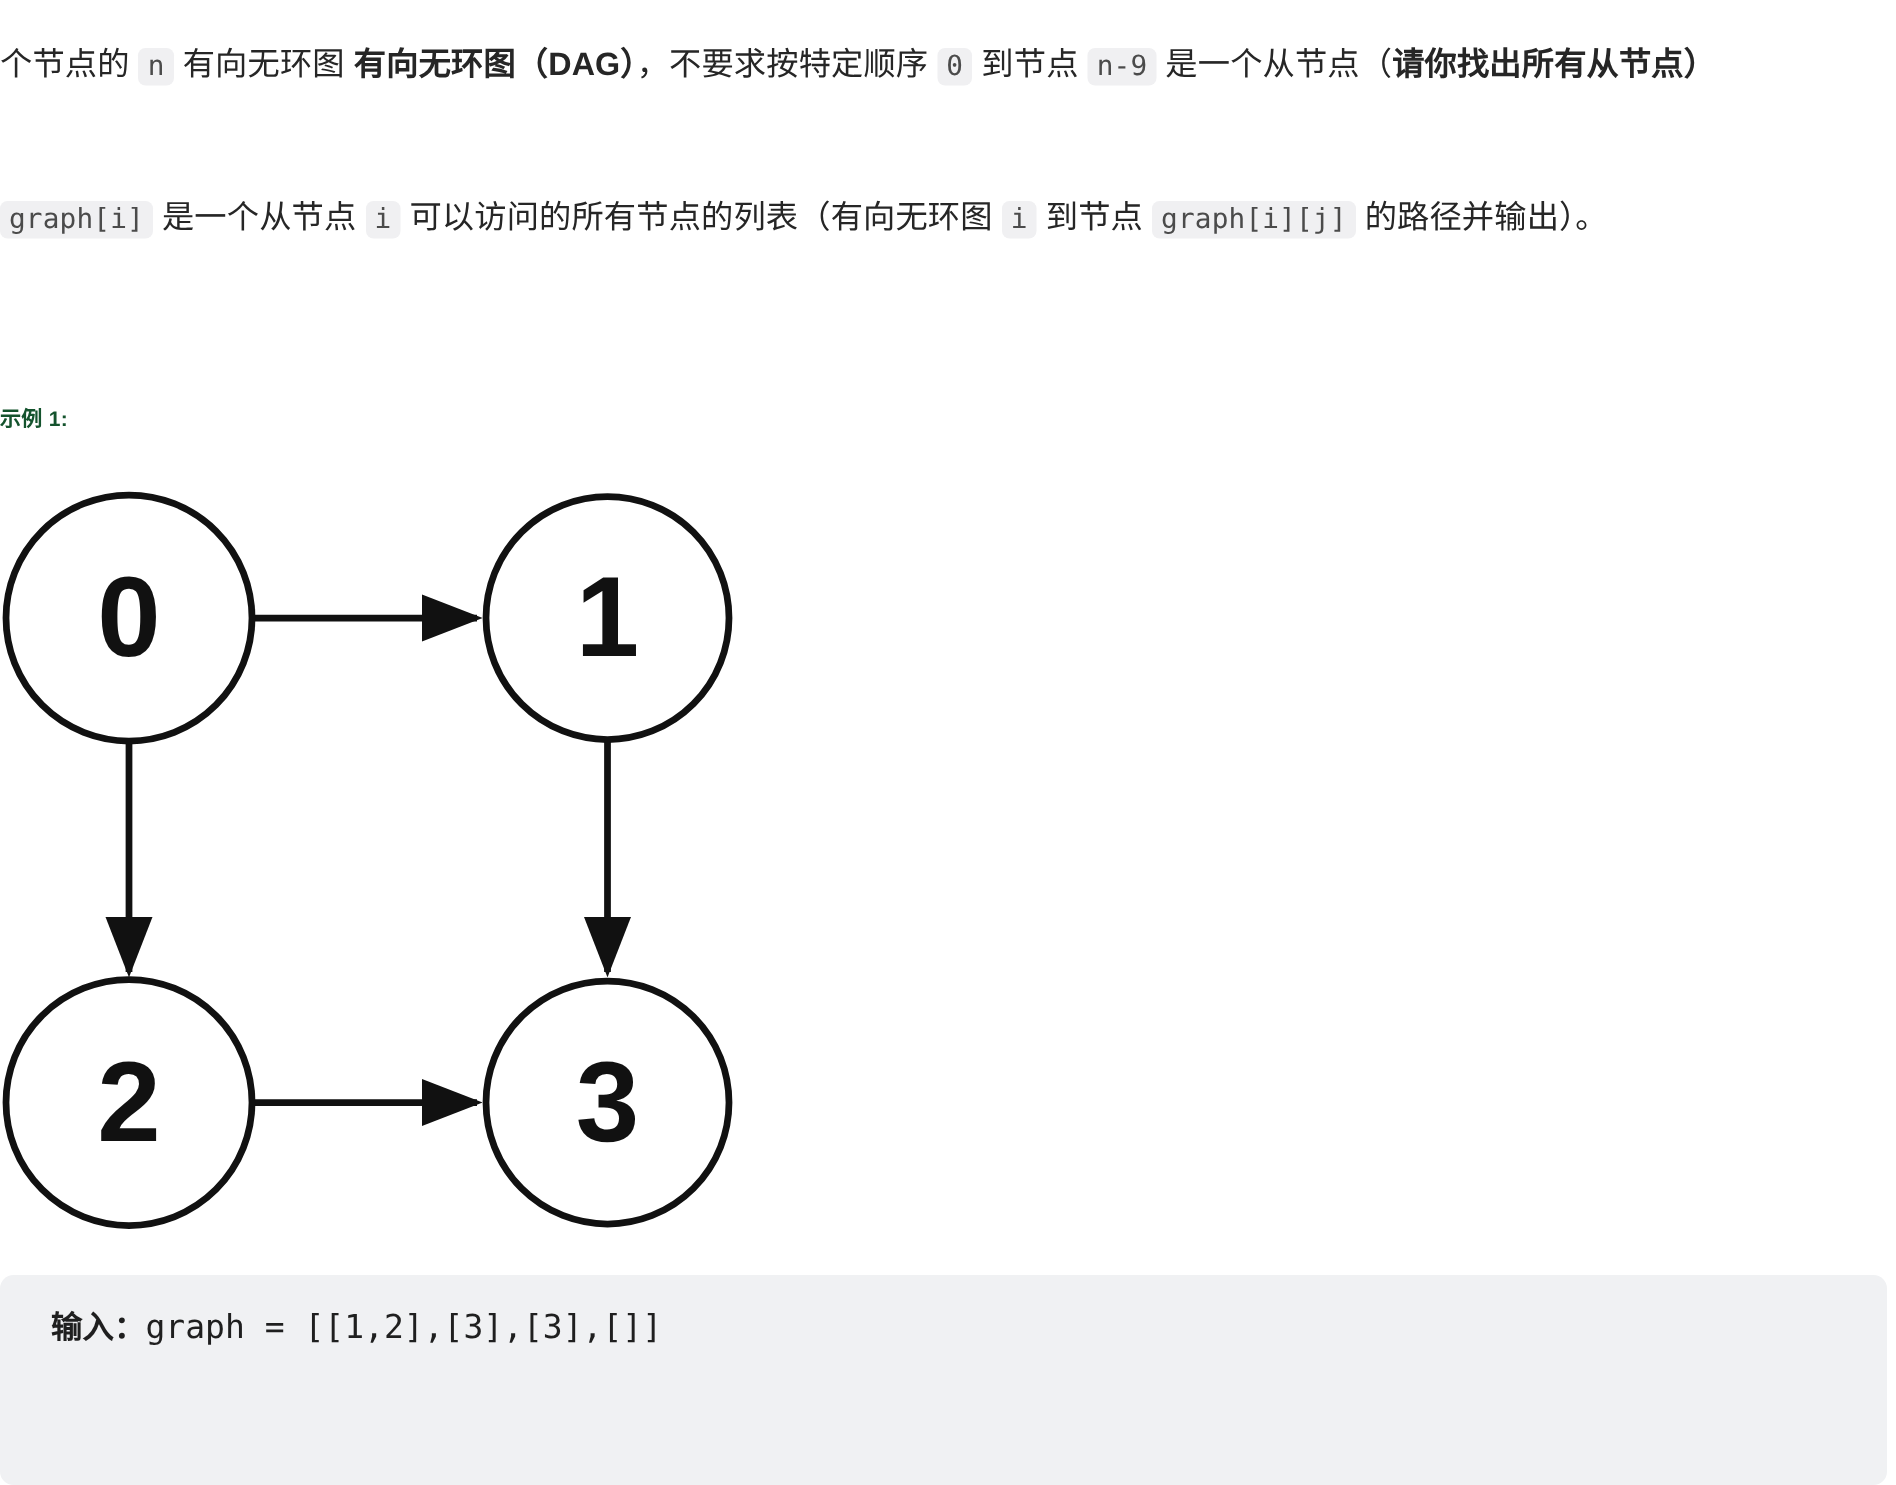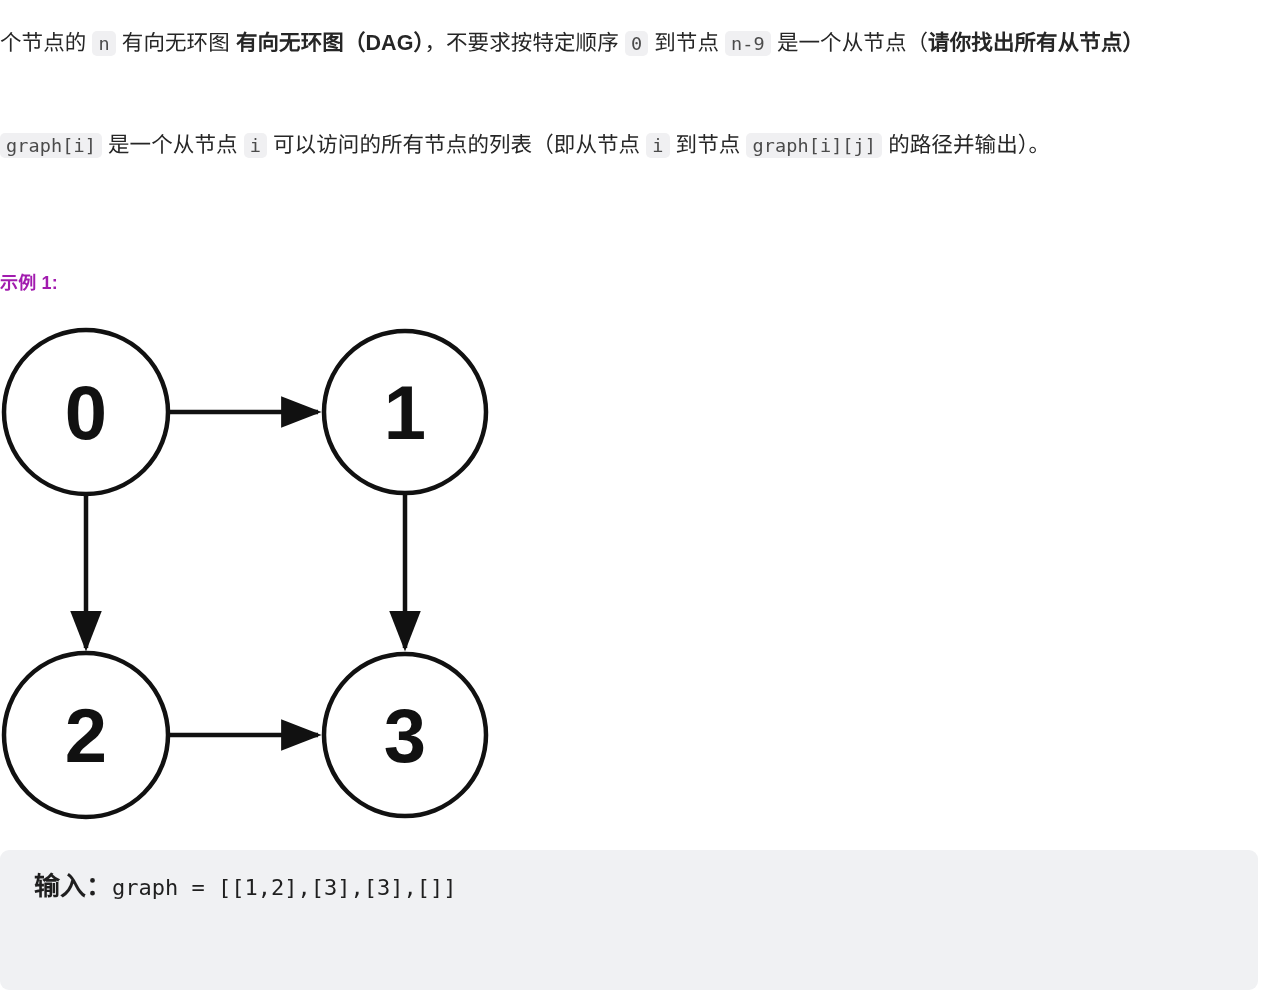--- a/index.html
+++ b/index.html
@@ -57,23 +57,23 @@
     padding: 2px 6px;
     font-size: 18.5px;
     white-space: pre;
   }
 
   
   #example-heading {
     position: absolute;
     left: 0px;
     top: 268px;
-    font-size: 18px;
+    font-size: 14px;
     font-weight: 700;
-    color: #a21caf;
+    color: #14532d;
     letter-spacing: 0.2px;
   }
 
   
   #graph-figure {
     position: absolute;
     left: 0px;
     top: 326px;
     width: 500px;
     height: 500px;
@@ -98,31 +98,31 @@
     font-family: "DejaVu Sans Mono", "Liberation Mono", monospace;
     font-size: 22px;
     line-height: 40px;
     color: #1f1f1f;
     padding-left: 34px;
     white-space: pre;
   }
   .code-label {
     font-family: "Liberation Sans", "DejaVu Sans", sans-serif;
     font-weight: 700;
-    font-size: 26px;
+    font-size: 21px;
   }
 </style>
 </head>
 <body>
 
 <div class="page">
 
   <p class="prose" id="intro-paragraph"><span>个节点的 </span><code class="inline">n</code><span> 有向无环图 </span><span class="b">有向无环图（DAG）</span><span>，不要求按特定顺序 </span><code class="inline">0</code><span> 到节点 </span><code class="inline">n-9</code><span> 是一个从节点（</span><span class="b">请你找出所有从节点</span><span class="b">）</span></p>
 
-  <p class="prose" id="graph-paragraph"><code class="inline">graph[i]</code><span> 是一个从节点 </span><code class="inline">i</code><span> 可以访问的所有节点的列表（即从节点 </span><code class="inline">i</code><span> 到节点 </span><code class="inline">graph[i][j]</code><span> 的路径并输出）。</span></p>
+  <p class="prose" id="graph-paragraph"><code class="inline">graph[i]</code><span> 是一个从节点 </span><code class="inline">i</code><span> 可以访问的所有节点的列表（有向无环图 </span><code class="inline">i</code><span> 到节点 </span><code class="inline">graph[i][j]</code><span> 的路径并输出）。</span></p>
 
   <div id="example-heading">示例 1:</div>
 
   <div id="graph-figure">
     <svg width="500" height="500" viewBox="0 0 500 500" xmlns="http://www.w3.org/2000/svg">
       <defs>
         <marker id="arrowhead" markerWidth="9" markerHeight="7" refX="8.2" refY="3.5" orient="auto" markerUnits="strokeWidth">
           <polygon points="0 0, 9 3.5, 0 7" fill="#111111"></polygon>
         </marker>
       </defs>

